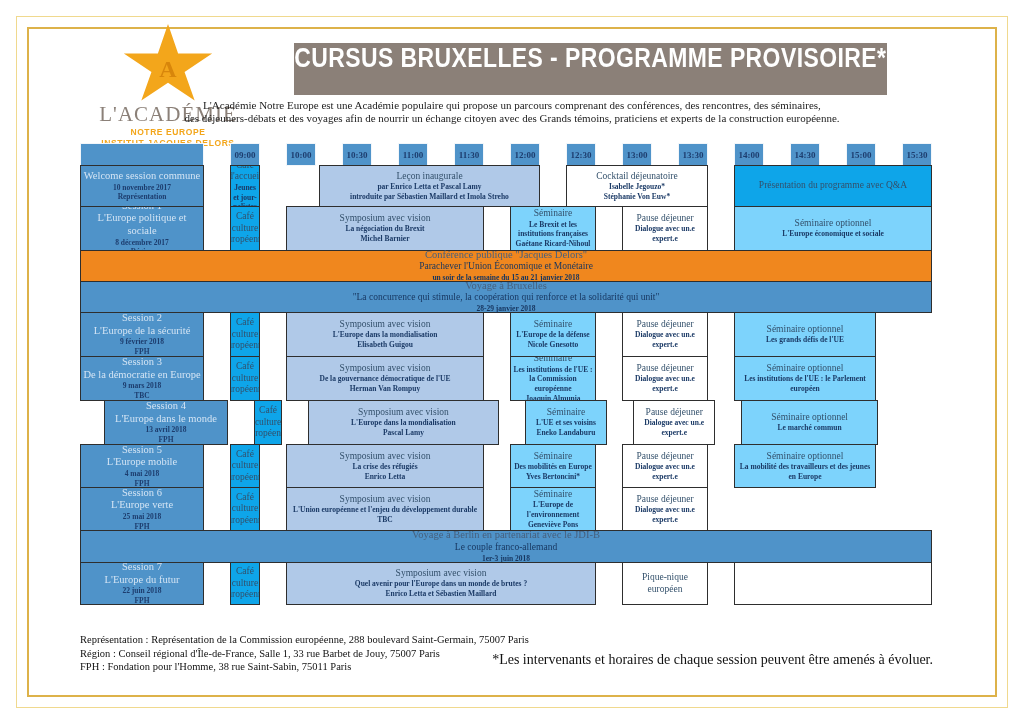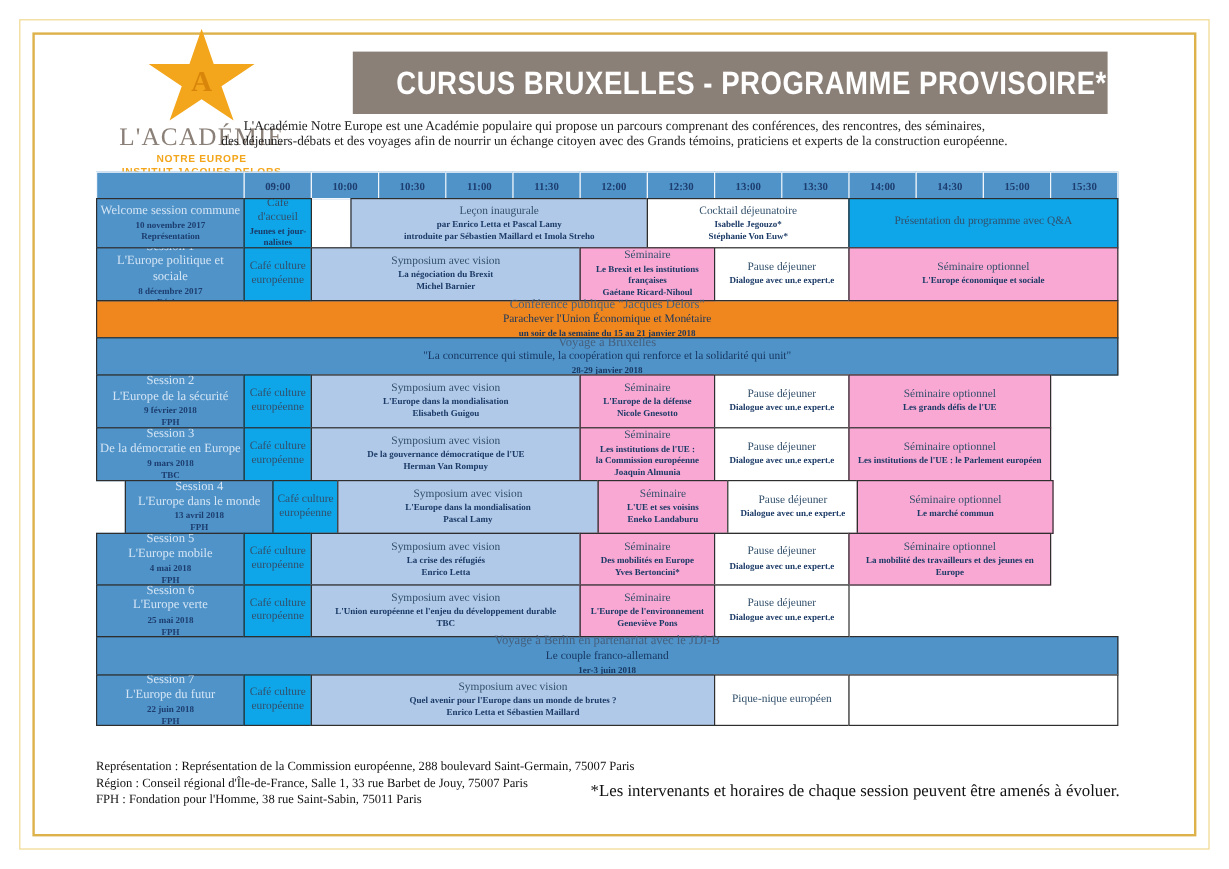--- a/index.html
+++ b/index.html
@@ -19,39 +19,39 @@
     clip-path:polygon(50% 0%, 61% 35%, 98% 35%, 68% 57%, 79% 91%, 50% 70%, 21% 91%, 32% 57%, 2% 35%, 39% 35%);
   }
   .star-a { position:absolute; left:0; right:0; top:26px; font-family:"Liberation Serif",serif;
     font-weight:bold; font-size:24px; color:#d8860b; }
   .logo-name { font-size:21px; color:#8b8078; letter-spacing:1px; margin-top:4px; }
   .logo-sub { font-family:"Liberation Sans",sans-serif; font-weight:bold; font-size:8.5px;
     color:#f3a61b; letter-spacing:0.6px; line-height:1.25; }
 
   
   .title-banner { position:absolute; left:294px; top:43px; width:593px; height:52px;
-    background:#8b8078; display:flex; align-items:center; justify-content:center;padding-left:36px; }
+    background:#8b8078; display:flex; align-items:flex-start; justify-content:center; }
   .title-banner .t { font-family:"Liberation Sans",sans-serif; font-weight:bold; font-size:27px;
     color:#ffffff; white-space:nowrap; transform:scaleX(0.85); letter-spacing:0.5px; }
   .description { position:absolute; left:172px; top:99px; width:680px; text-align:center;
     font-size:11px; color:#222; line-height:13px; }
 
   
   .schedule { position:absolute; left:80px; top:143px; width:852px; }
   .schedule > * + * { margin-top:-1px; }
-  .srow { display:grid; grid-template-columns:124px repeat(13, 1fr); }
+  .srow { display:grid; grid-template-columns:124px repeat(13, 1fr);gap:27px; }
   .srow > * + * { margin-left:-1px; }
   .cell { box-sizing:border-box; border:1px solid #2e2e2e; display:flex; flex-direction:column;
     align-items:center; justify-content:center; text-align:center; padding:1px 2px; overflow:hidden; }
   .header-row .cell { border:1px solid #f2f6fa; }
   .corner-cell, .time-cell, .label-cell { background:#4f93c9; }
   .time-cell { font-size:9px; font-weight:bold; color:#1d3d6e; }
   .cafe-cell, .gray-cell { background:#0ea5e9;font-family:Liberation Serif, serif; }
   .symposium-cell { background:#b0c9e8; }
-  .orange-cell { background:#f9a8d4; }
+  .orange-cell { background:#7dd3fc; }
   .white-cell { background:#ffffff; }
   .blank-cell { border:none; background:transparent; }
   .cell .ln0 { font-size:9.5px; color:#33506b; line-height:1.2; }
   .cell .lnb { font-size:7.5px; font-weight:bold; color:#1b3a66; line-height:1.3; }
   .label-cell .big { font-size:10.5px; color:#d3e4f4; line-height:1.2; }
   .label-cell .small { font-size:7.5px; font-weight:bold; color:#1d3d6e; line-height:1.3; }
   .banner { box-sizing:border-box; border:1px solid #2e2e2e; display:flex; flex-direction:column;
     align-items:center; justify-content:center; text-align:center; }
   .banner-orange { background:#f0871e; }
   .banner-blue { background:#4f93c9; }

